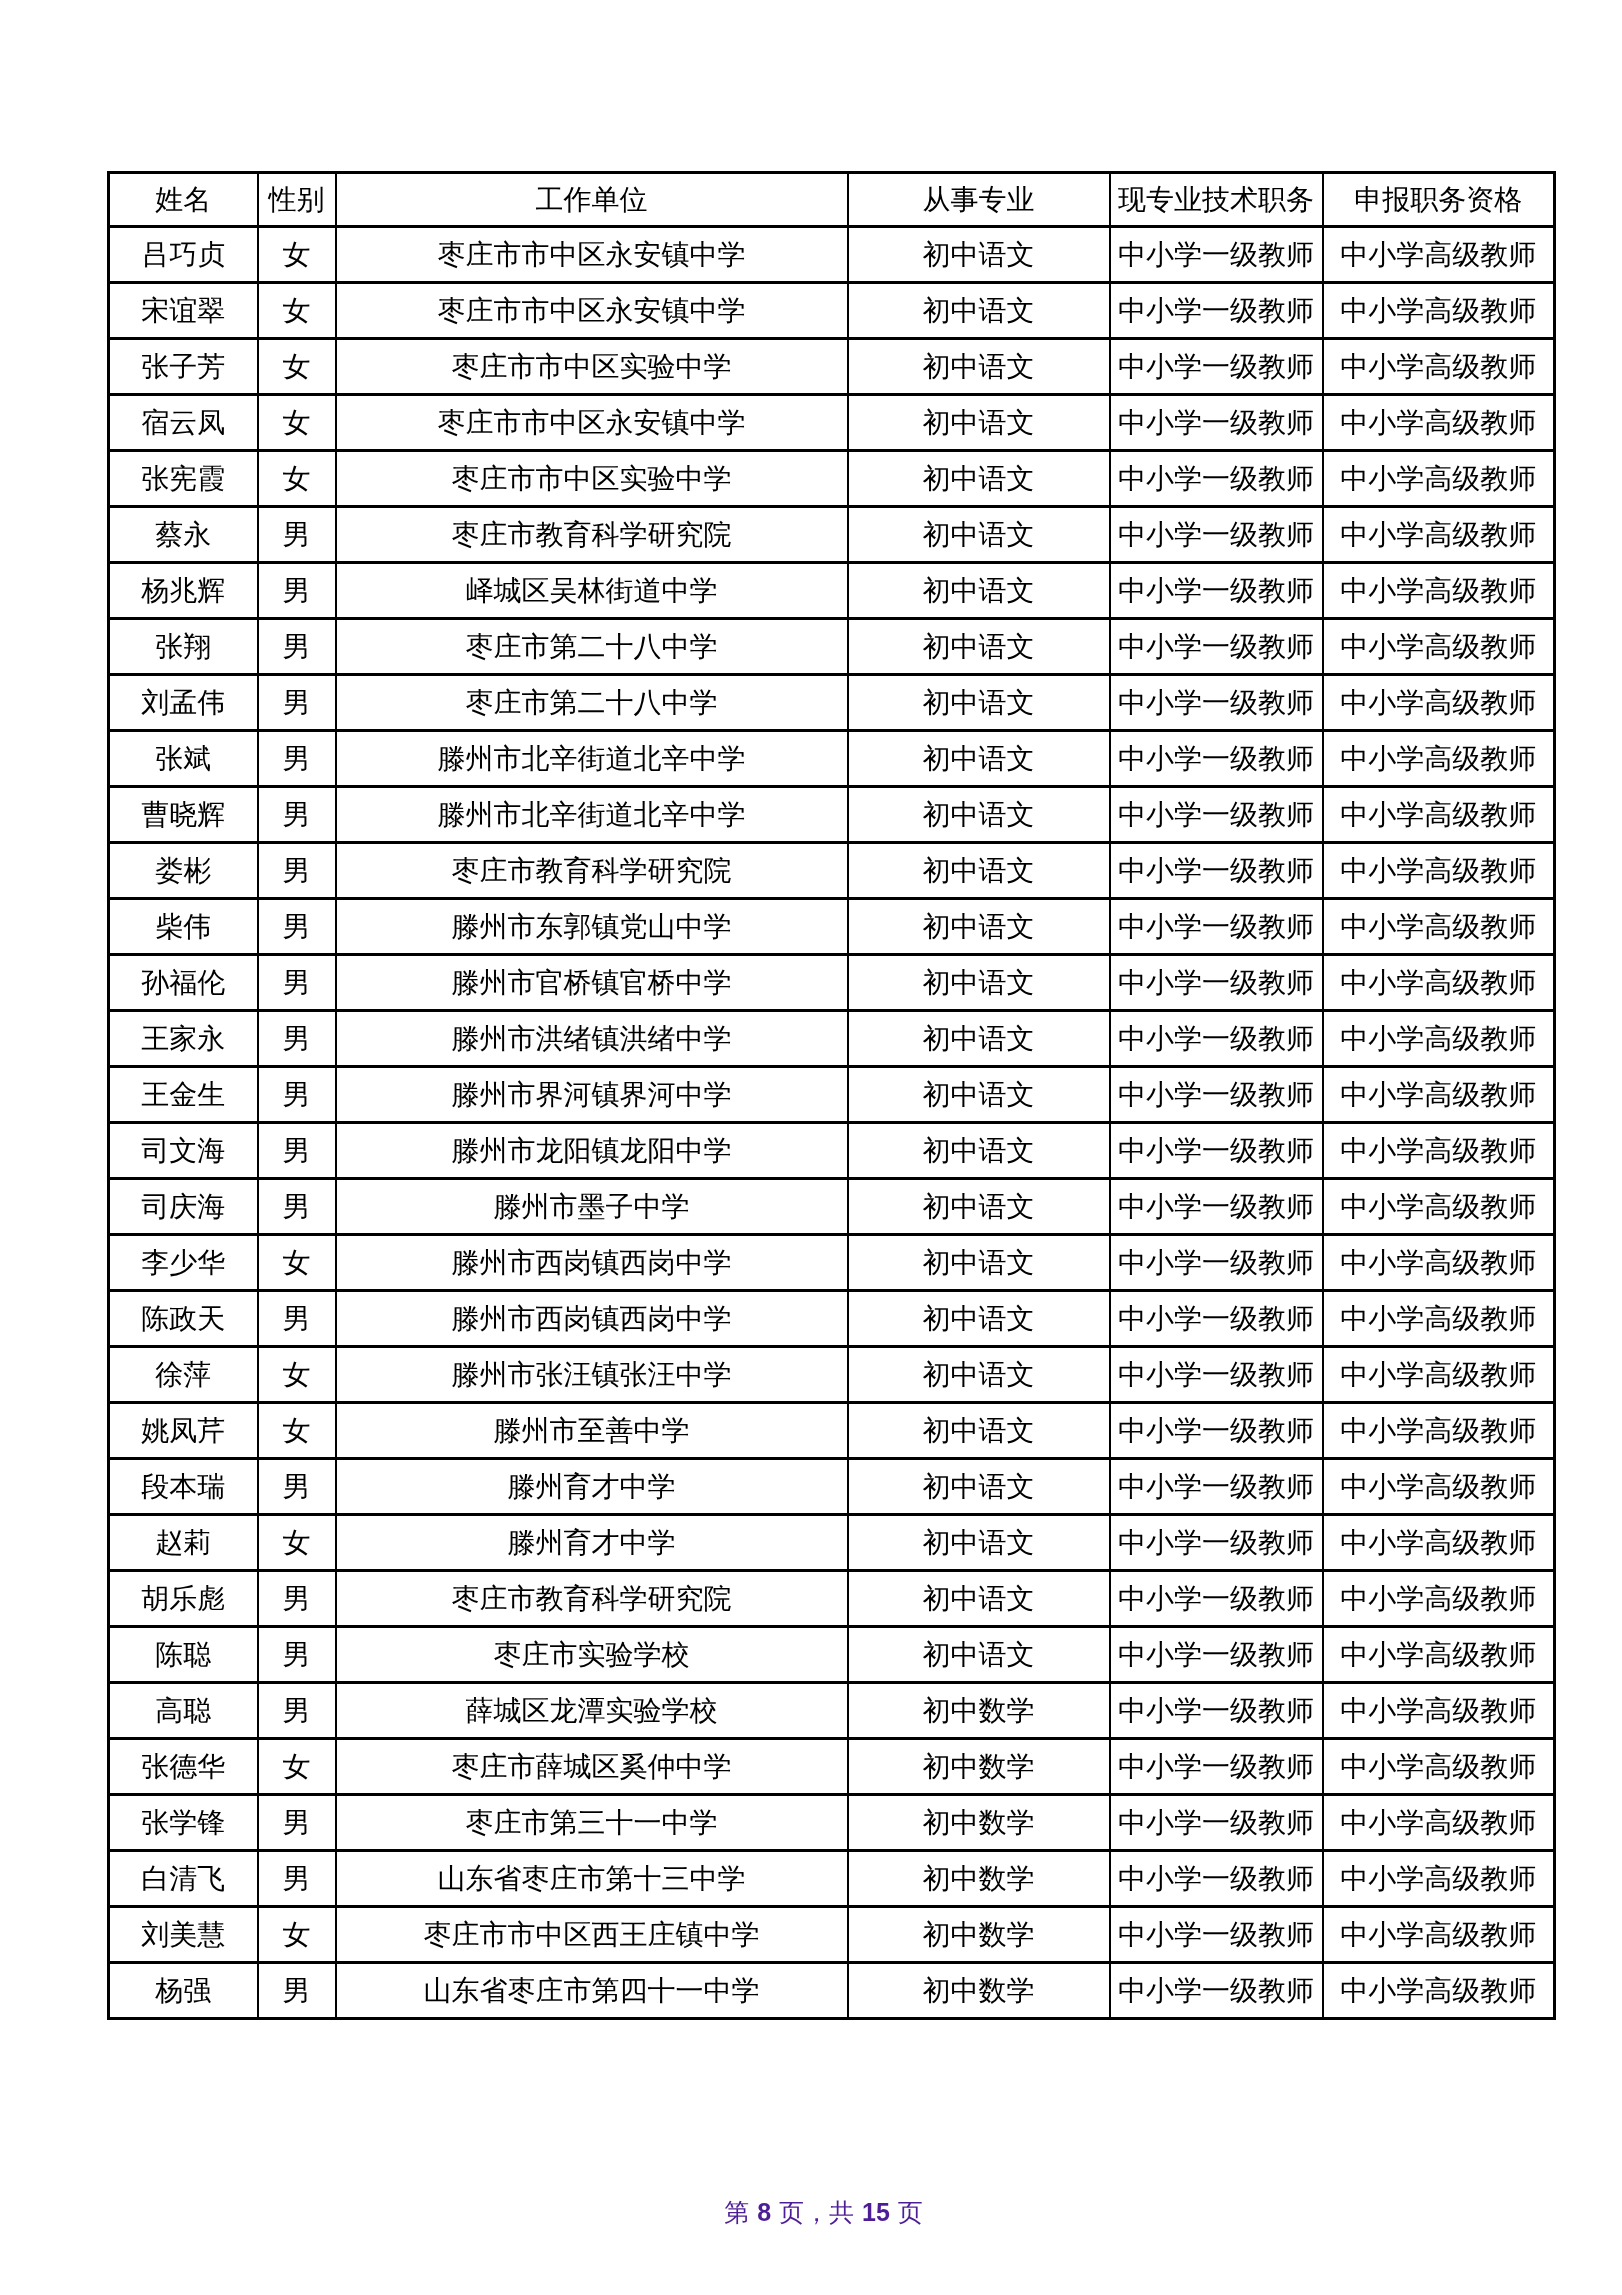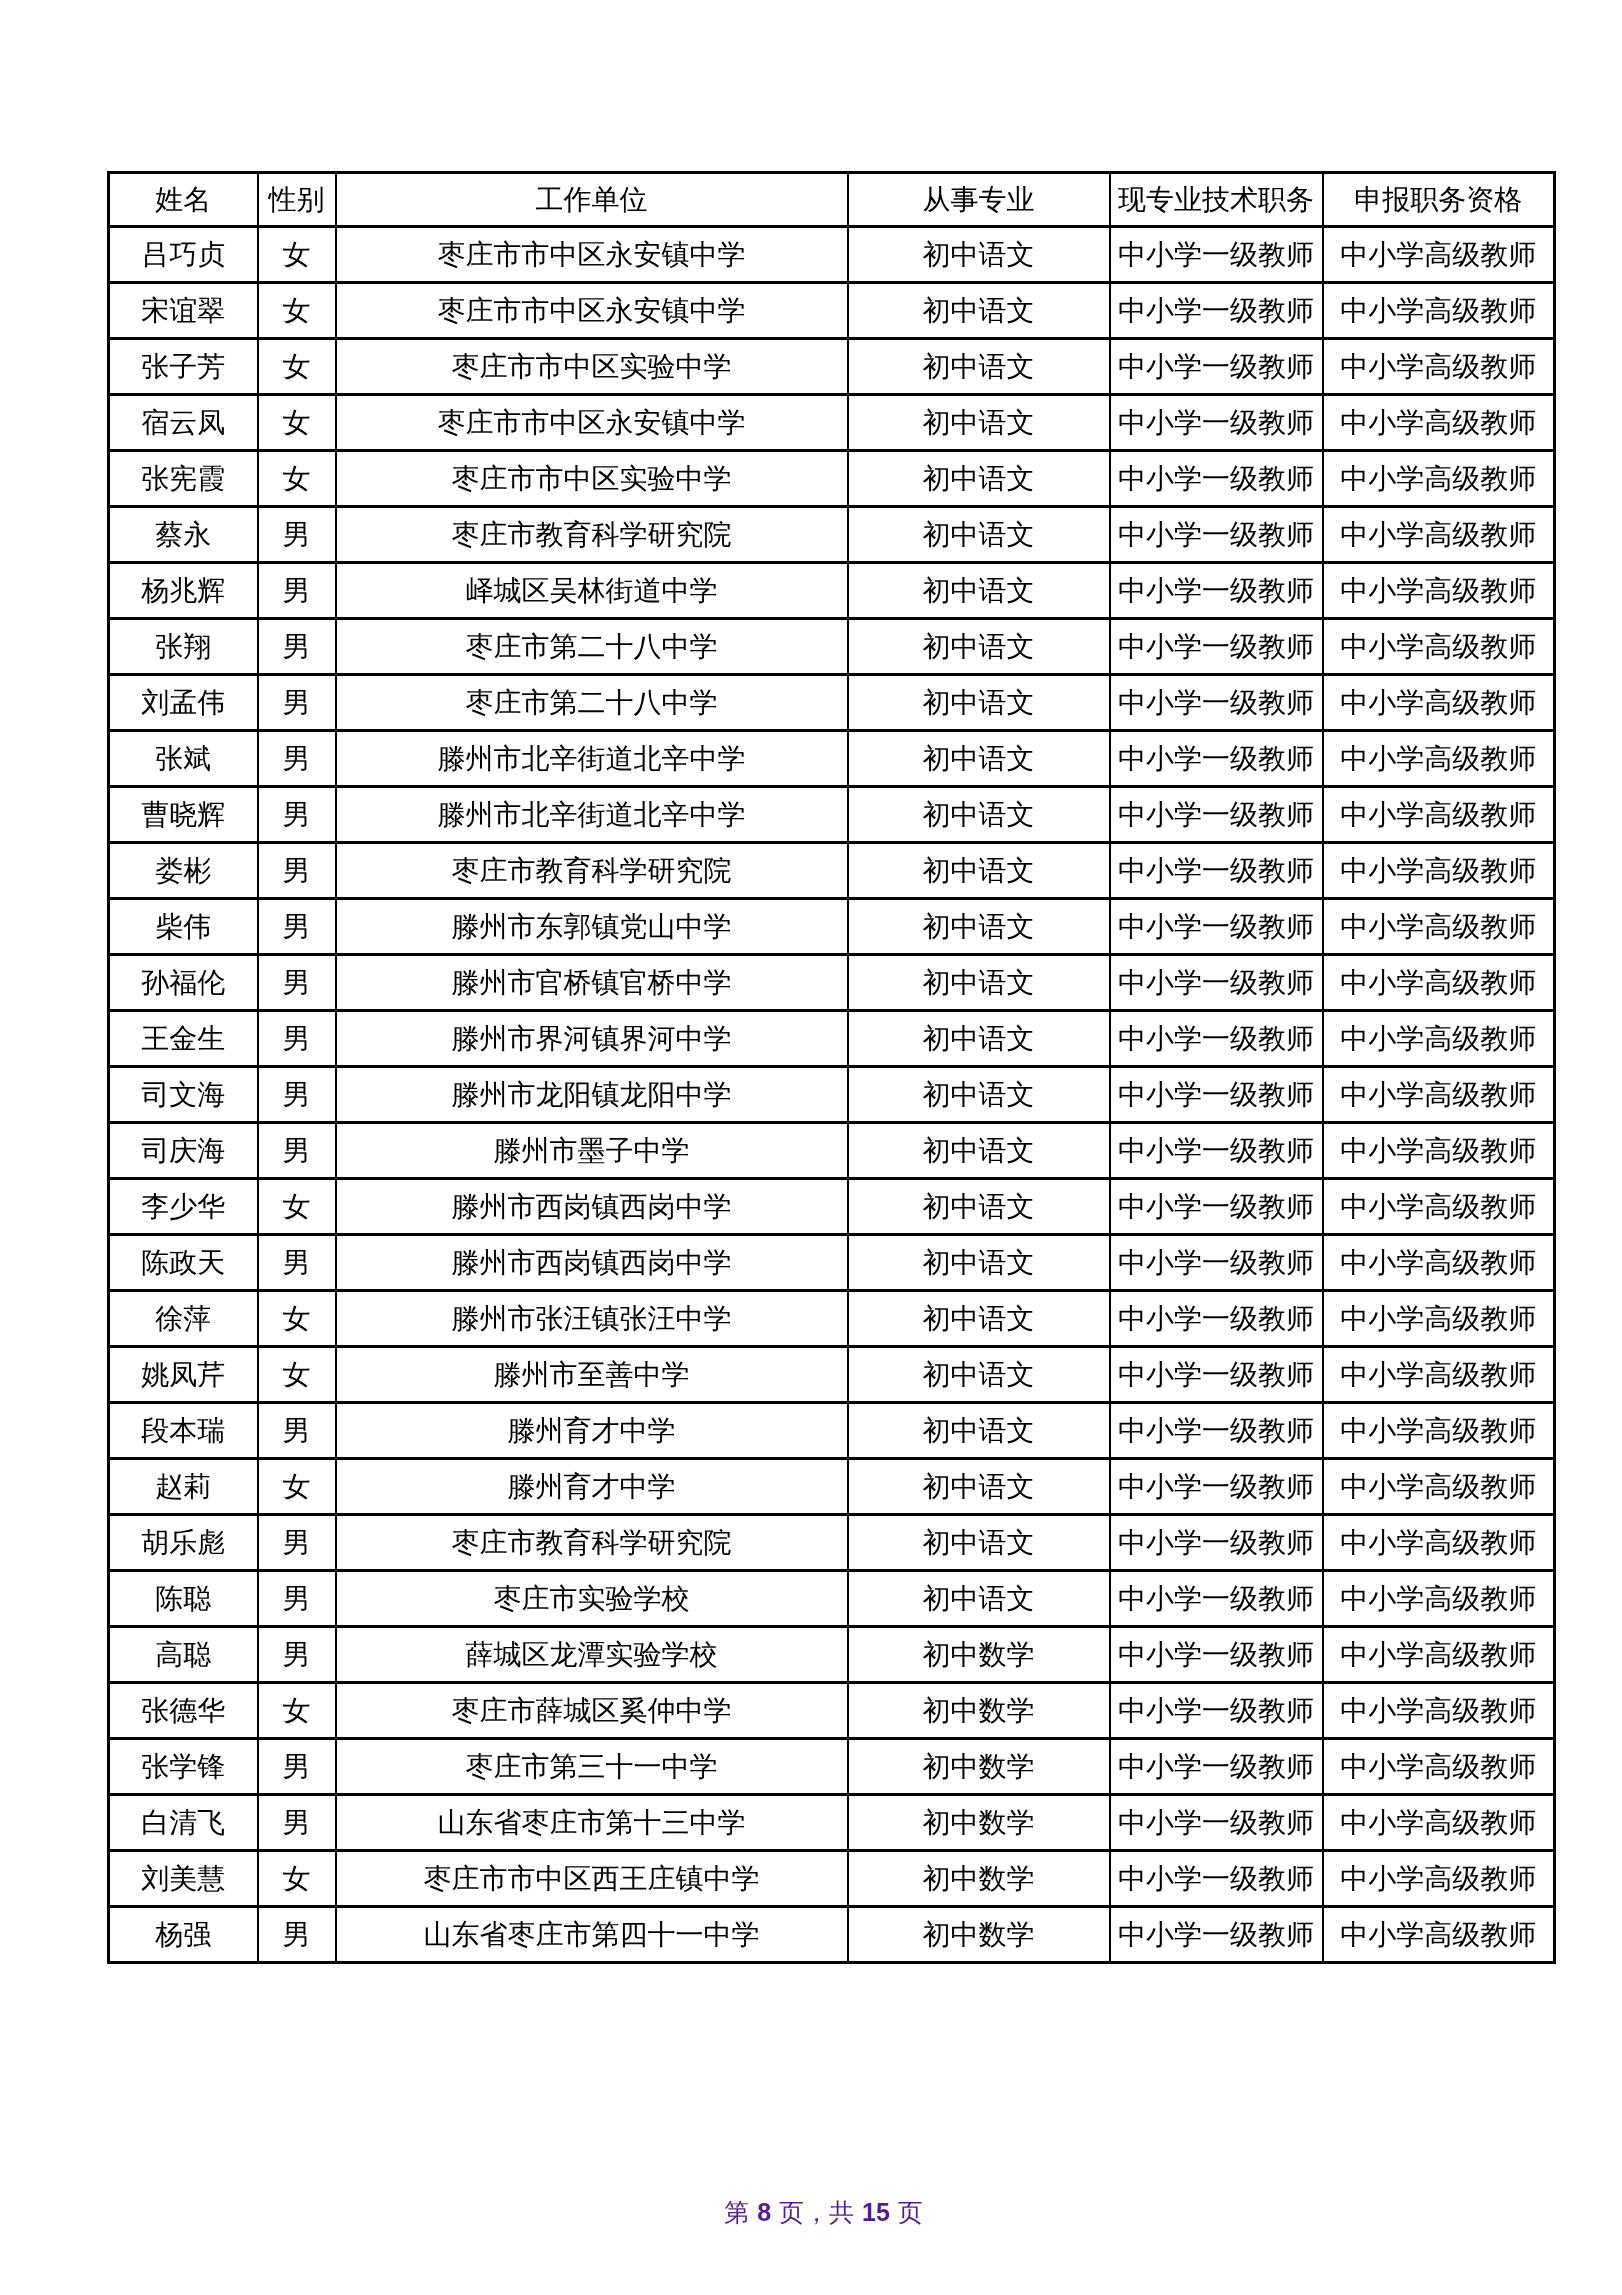--- a/index.html
+++ b/index.html
@@ -205,20 +205,28 @@
         </tr>
         <tr>
           <td>孙福伦</td>
           <td>男</td>
           <td>滕州市官桥镇官桥中学</td>
           <td>初中语文</td>
           <td>中小学一级教师</td>
           <td>中小学高级教师</td>
         </tr>
         <tr>
+          <td>王家永</td>
+          <td>男</td>
+          <td>滕州市洪绪镇洪绪中学</td>
+          <td>初中语文</td>
+          <td>中小学一级教师</td>
+          <td>中小学高级教师</td>
+        </tr>
+        <tr>
           <td>王金生</td>
           <td>男</td>
           <td>滕州市界河镇界河中学</td>
           <td>初中语文</td>
           <td>中小学一级教师</td>
           <td>中小学高级教师</td>
         </tr>
         <tr>
           <td>司文海</td>
           <td>男</td>

